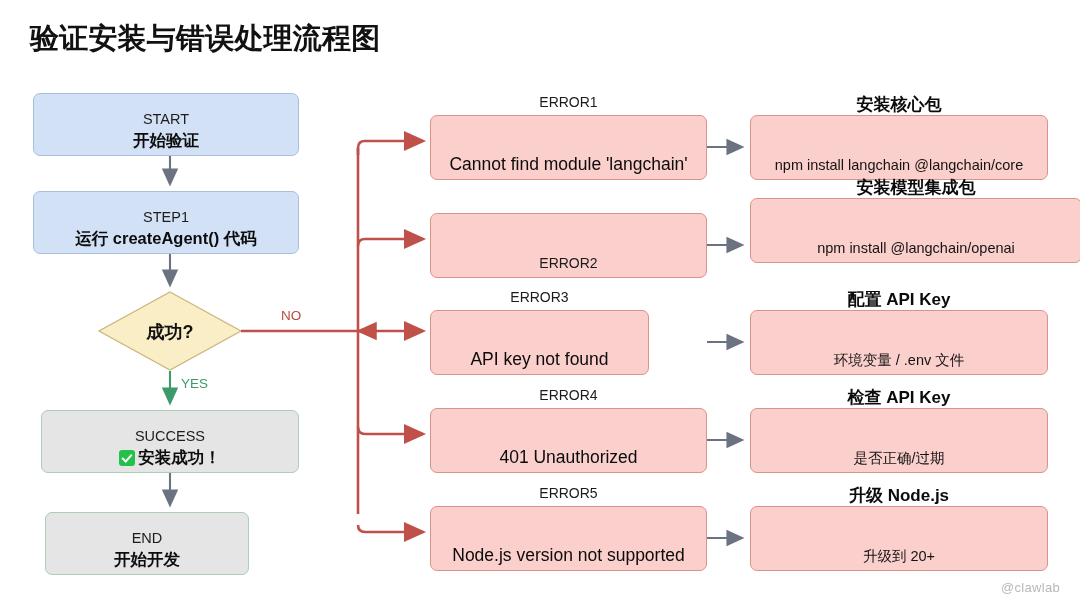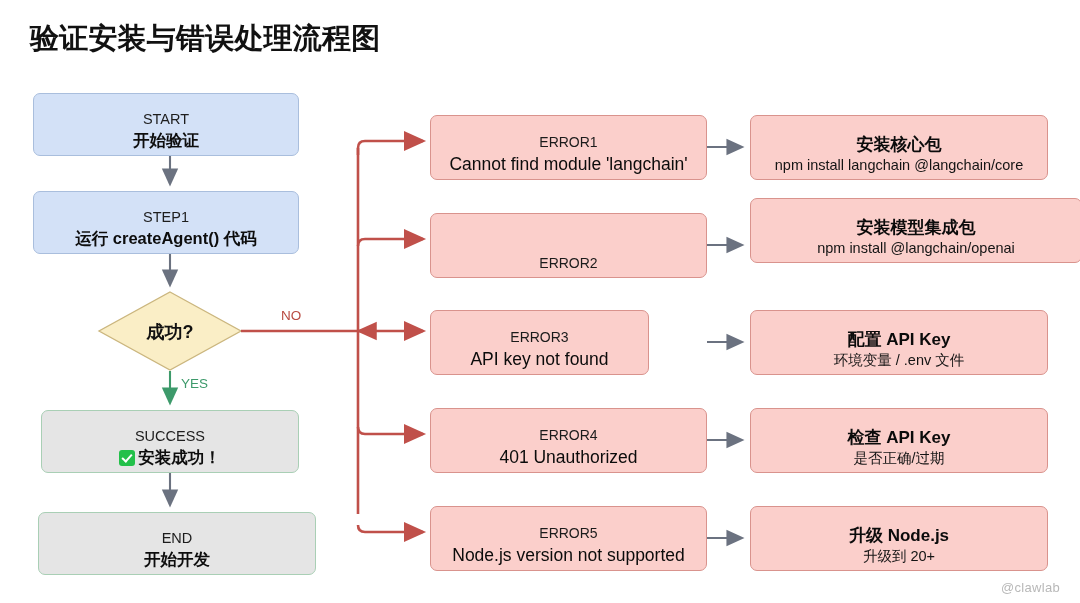--- a/index.html
+++ b/index.html
@@ -80,20 +80,21 @@
   }
   
   .node.green {
     background: #e5e5e5;
     border-color: #a9cfb5;
   }
   
   .node.pink {
     background: #fbcfcb;
     border-color: #d9938d;
+    gap: 40px;
   }
   .node.pink .l1 { font-size: 14px; }
   .node.pink .l2 {
     font-size: 17px;
     font-weight: 700;
   }
   .node.pink.err .l1 {
     font-size: 14px;
     color: #1b1b1b;
   }
@@ -237,21 +238,21 @@
     <div class="dlabel">成功?</div>
   </div>
 
   <div class="node green" style="left:41px; top:410px; width:258px; height:63px;">
     <div class="l1">SUCCESS</div>
     <div class="l2">
       <span class="check-icon"></span><span>安装成功！</span>
     </div>
   </div>
 
-  <div class="node green" style="left:38px; top:512px; width:278px; height:63px;">
+  <div class="node green" style="left:45px; top:512px; width:204px; height:63px;">
     <div class="l1">END</div>
     <div class="l2">开始开发</div>
   </div>
 
   <div class="edge-label no" style="left:281px; top:308px;">NO</div>
   <div class="edge-label yes" style="left:181px; top:376px;">YES</div>
 
   <div class="node pink err" style="left:430px; top:115px; width:277px; height:65px;">
     <div class="l1">ERROR1</div>
     <div class="l2">Cannot find module 'langchain'</div>

